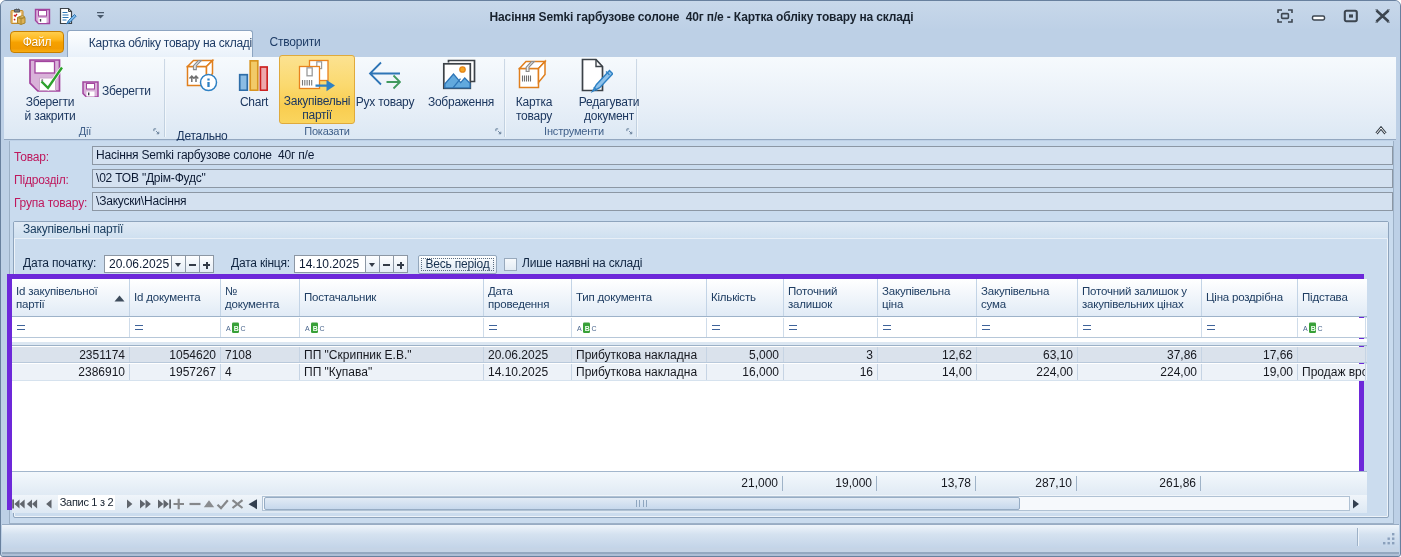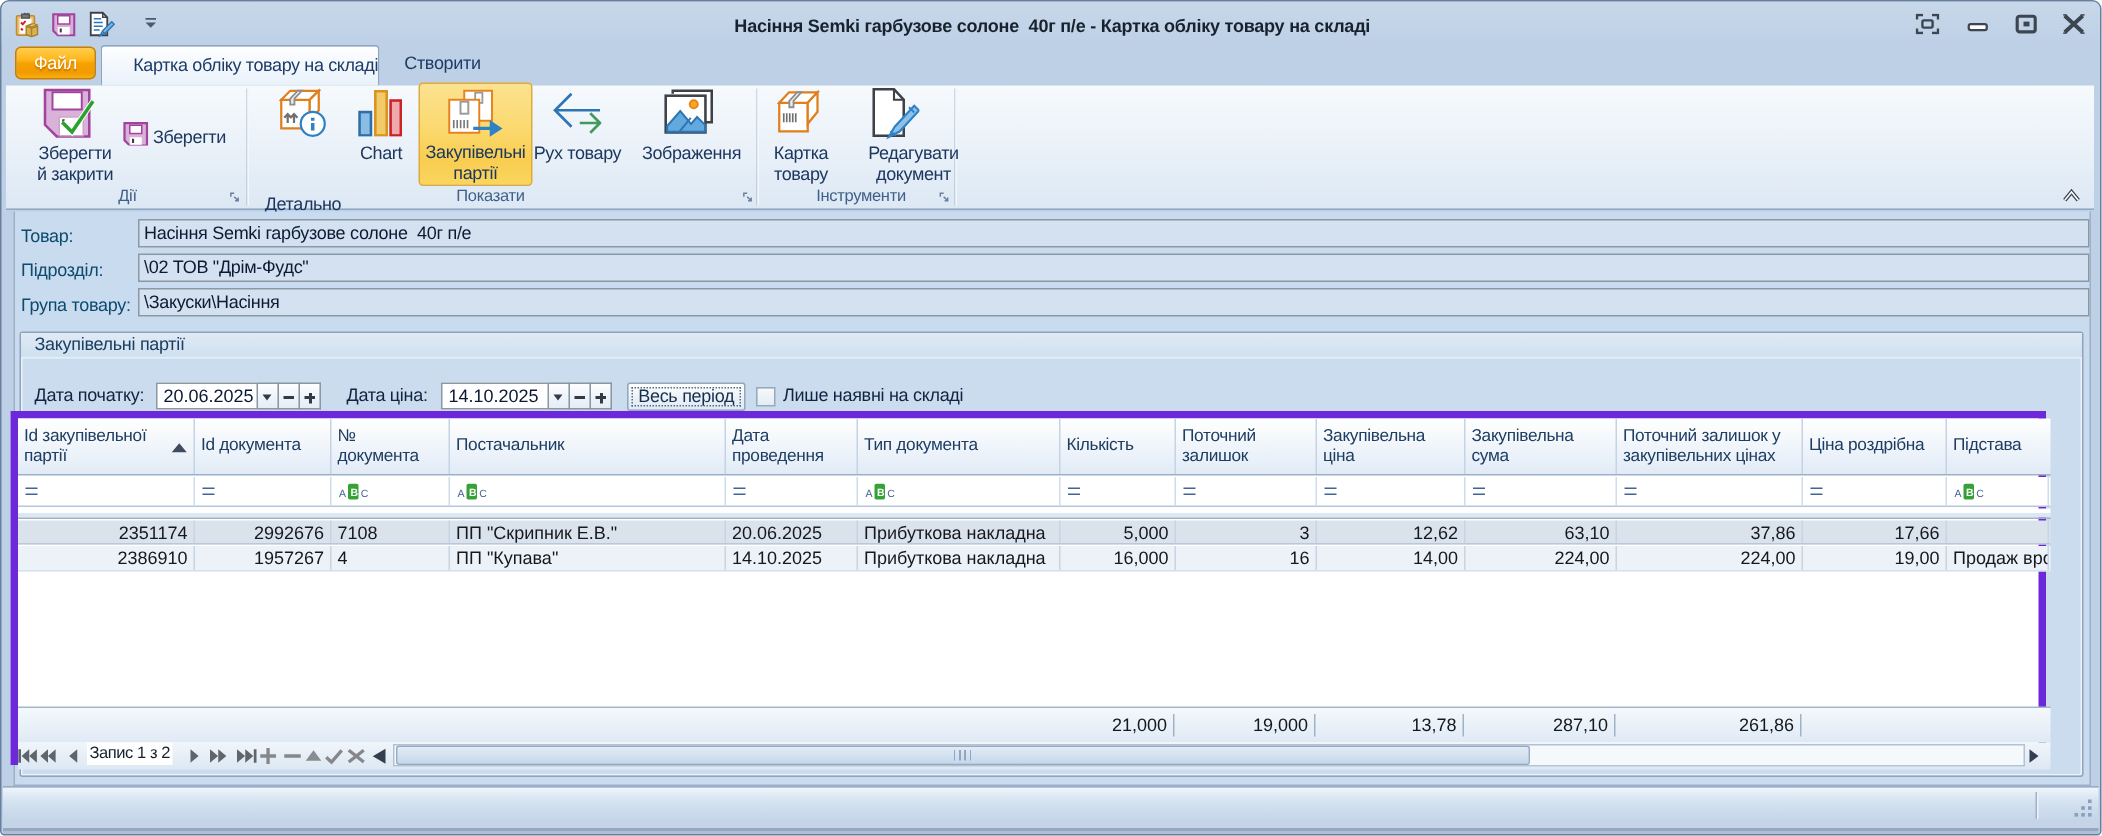--- a/index.html
+++ b/index.html
@@ -36,21 +36,21 @@
 .launcher { position:absolute; bottom:3px; width:8px; height:8px; }
 .btext { position:absolute; text-align:center; font-size:12px; color:#1d3860; line-height:13.5px; letter-spacing:-0.25px; }
 #chkbtn { position:absolute; left:275px; top:-2px; width:76px; height:69px;
   border:1px solid #dfaa3c; border-radius:3px;
   background:linear-gradient(#fce291, #fbd96e 45%, #f9cd50 75%, #fad55e); }
 #chevron { position:absolute; right:9px; bottom:4px; width:12px; height:10px; }
 
 
 #content { position:absolute; left:8px; top:140px; width:1385px; height:383px;
   background:#c9dbee; border:1px solid #9cb0c6; border-top:none;}
-.flabel { position:absolute; font-size:12px; color:#0c4a6e; letter-spacing:-0.2px; }
+.flabel { position:absolute; font-size:12px; color:#be185d; letter-spacing:-0.2px; }
 .finput { position:absolute; left:82px; width:1301px; height:19px; background:#d4e1f0;
   border:1px solid #8c97a4; font-size:12px; color:#0c1a33; line-height:17px; padding-left:3px; letter-spacing:-0.2px;}
 
 
 #gbox { position:absolute; left:12px; top:220px; width:1376px; height:297px;
   border:1px solid #8ea4bd; border-radius:2px; background:#cbdcee;
   box-shadow:inset 0 0 0 1px rgba(255,255,255,.65); }
 #gbhead { position:absolute; left:0; top:0; width:100%; height:17px;
   background:linear-gradient(#e0eaf5,#cfe0f0); border-bottom:1px solid #e8eff7;
   color:#1b3e60; font-size:12px; line-height:15px; padding-left:9px; letter-spacing:-0.2px;}
@@ -282,21 +282,21 @@
 
   <div id="gbox">
     <div id="gbhead">Закупівельні партії</div>
     <div class="dlabel" style="left:9px;">Дата початку:</div>
     <div class="dedit" style="left:90px;">
       <div class="dtext" style="width:68px;">20.06.2025</div>
       <div class="dbtn drop"></div>
         <div class="dbtn minus"></div>
         <div class="dbtn plus"></div>
     </div>
-    <div class="dlabel" style="left:217px;">Дата ціна:</div>
+    <div class="dlabel" style="left:217px;">Дата кінця:</div>
     <div class="dedit" style="left:280px;">
       <div class="dtext" style="width:72px;">14.10.2025</div>
       <div class="dbtn drop"></div>
         <div class="dbtn minus"></div>
         <div class="dbtn plus"></div>
     </div>
     <div id="vpbtn">Весь період</div>
     <div id="cbx"></div>
     <div id="cbxlabel">Лише наявні на складі</div>
   </div>
@@ -379,21 +379,21 @@
             <text x="1" y="9" font-family="Liberation Sans" font-size="7" fill="#48648c">A</text>
             <rect x="7" y="0.5" width="7" height="10.5" rx="1.2" fill="#38a038"></rect>
             <text x="8.7" y="8.6" font-family="Liberation Sans" font-size="7" font-weight="bold" fill="#f4fff4">B</text>
             <text x="15.5" y="9" font-family="Liberation Sans" font-size="7" fill="#48648c">C</text>
           </svg>
         </div>
     </div>
     <div id="gdivider"></div>
     <div id="row1" class="grow drow">
       <div class="c w1 num">2351174</div>
-        <div class="c w2 num">2992676</div>
+        <div class="c w2 num">1054620</div>
       <div class="c w3">7108</div>
         <div class="c w4">ПП "Скрипник Е.В."</div>
       <div class="c w5">20.06.2025</div>
         <div class="c w6">Прибуткова накладна</div>
       <div class="c w7 num">5,000</div>
         <div class="c w8 num">3</div>
         <div class="c w9 num">12,62</div>
       <div class="c w10 num">63,10</div>
         <div class="c w11 num">37,86</div>
         <div class="c w12 num">17,66</div>

